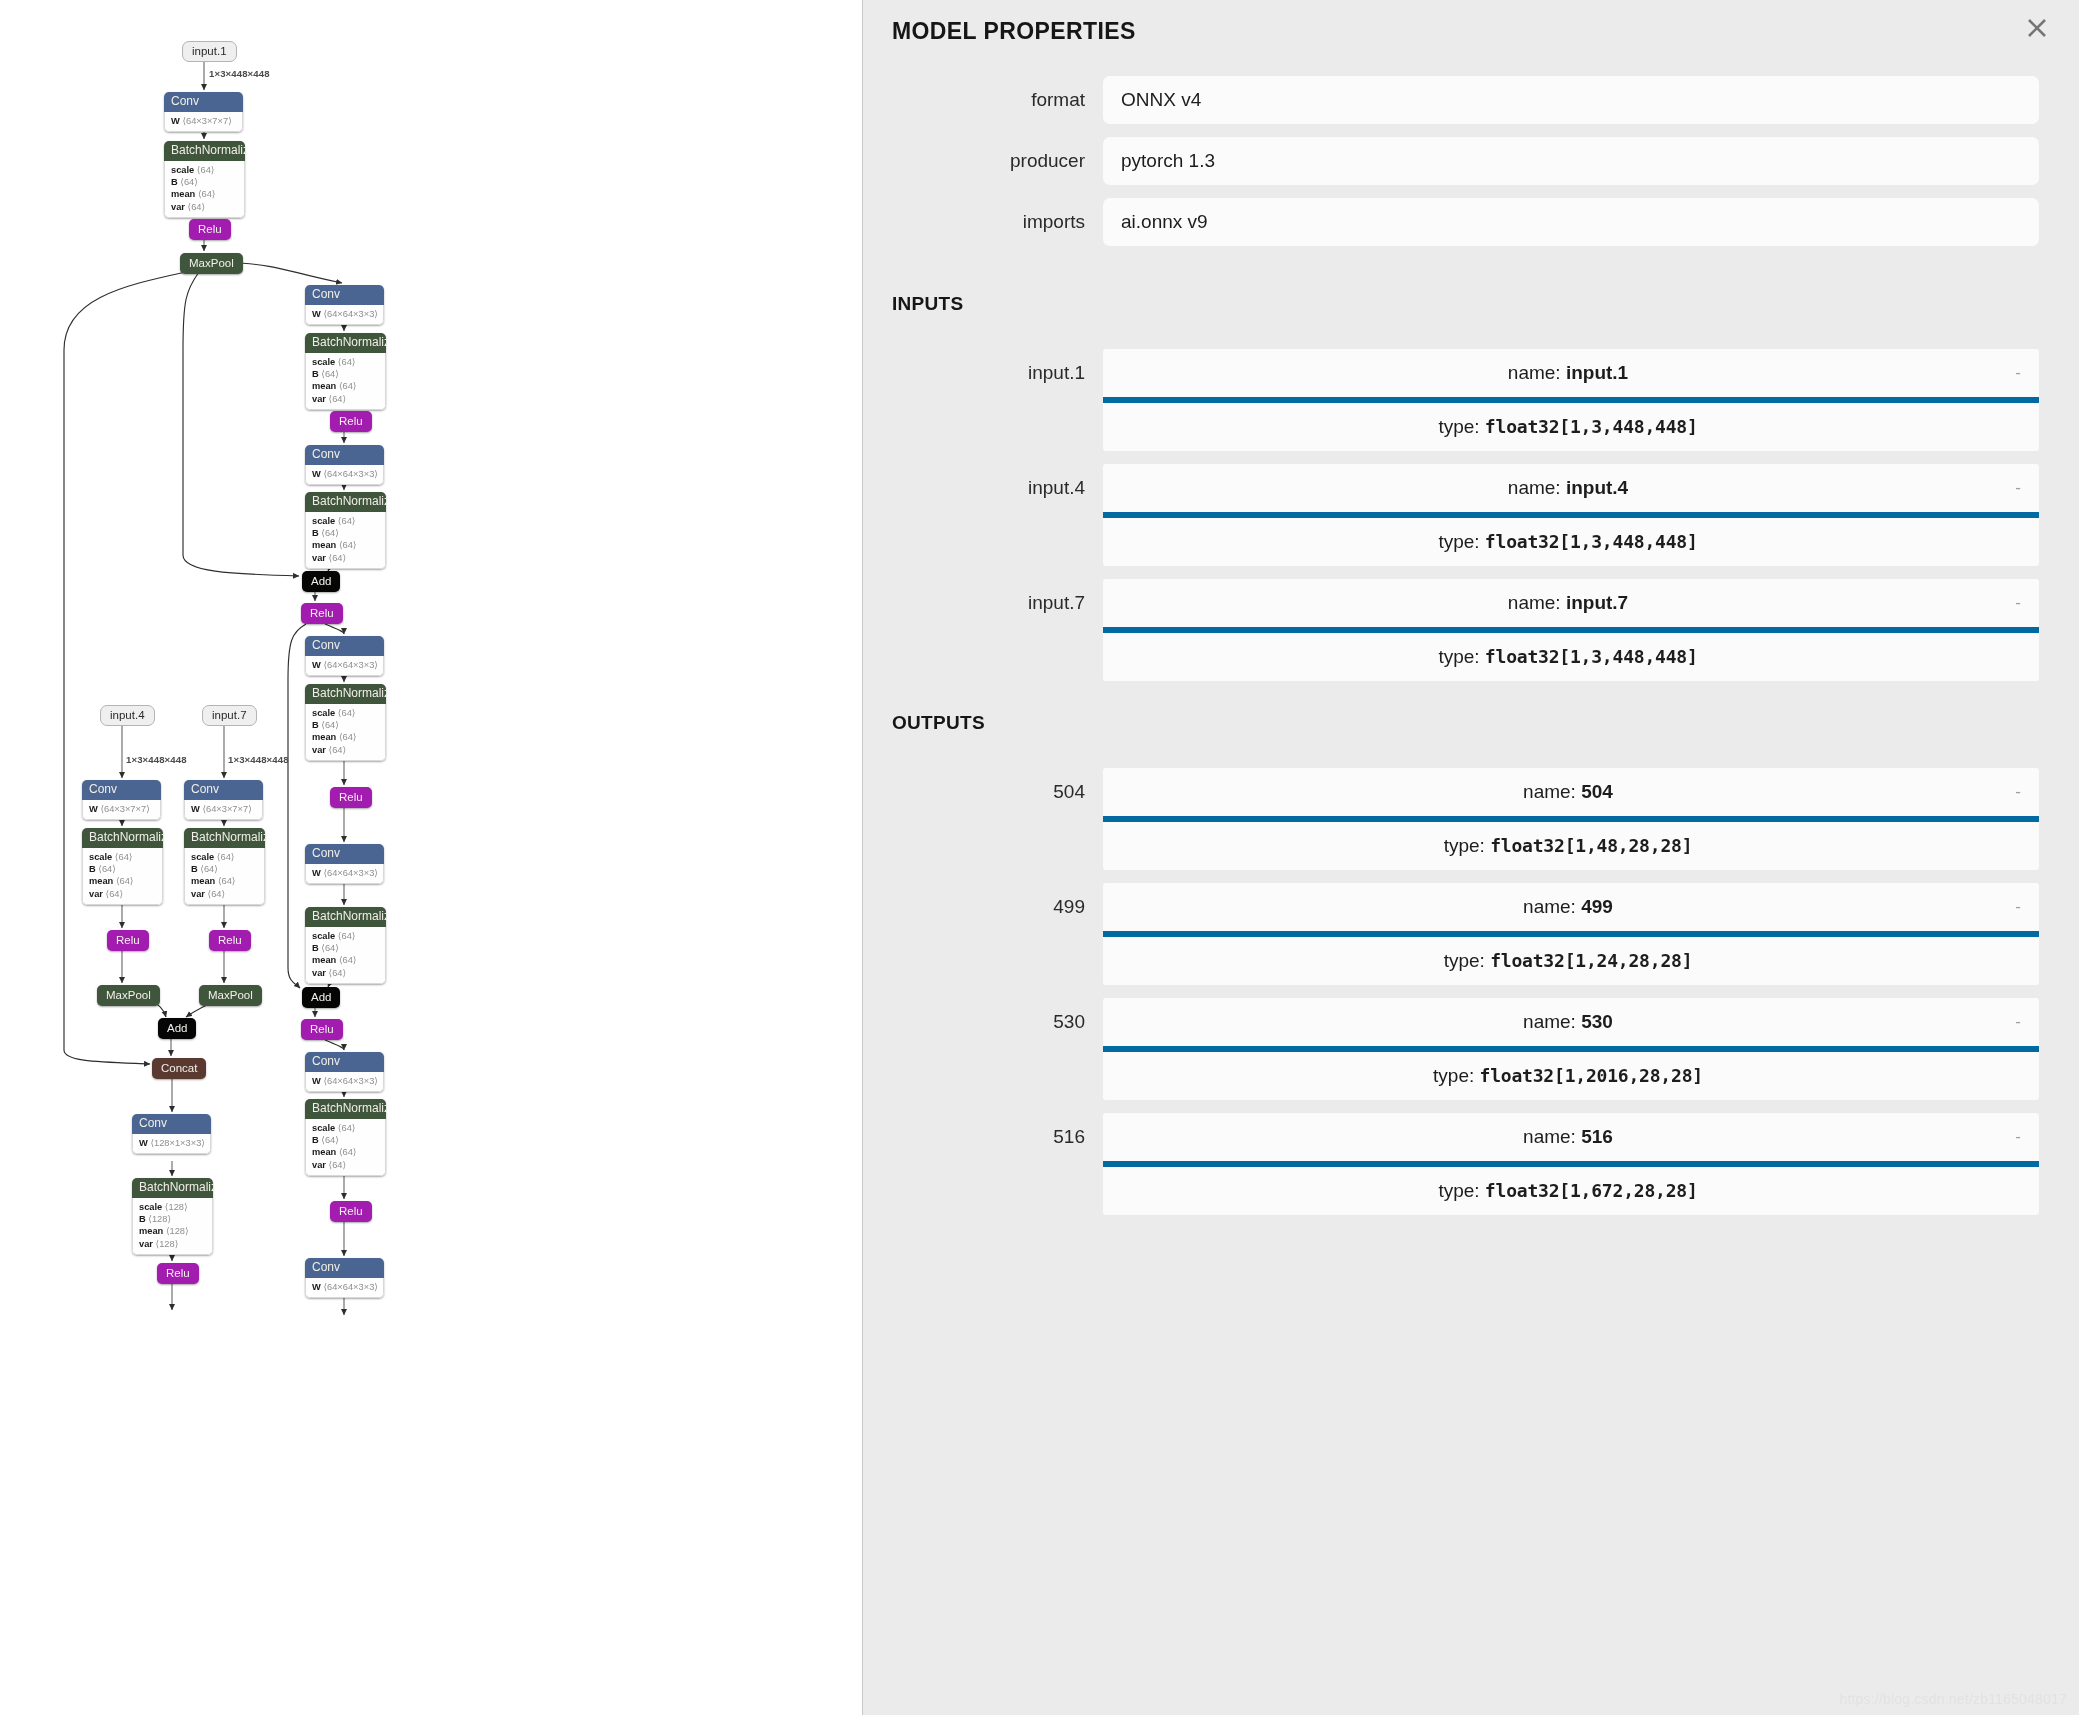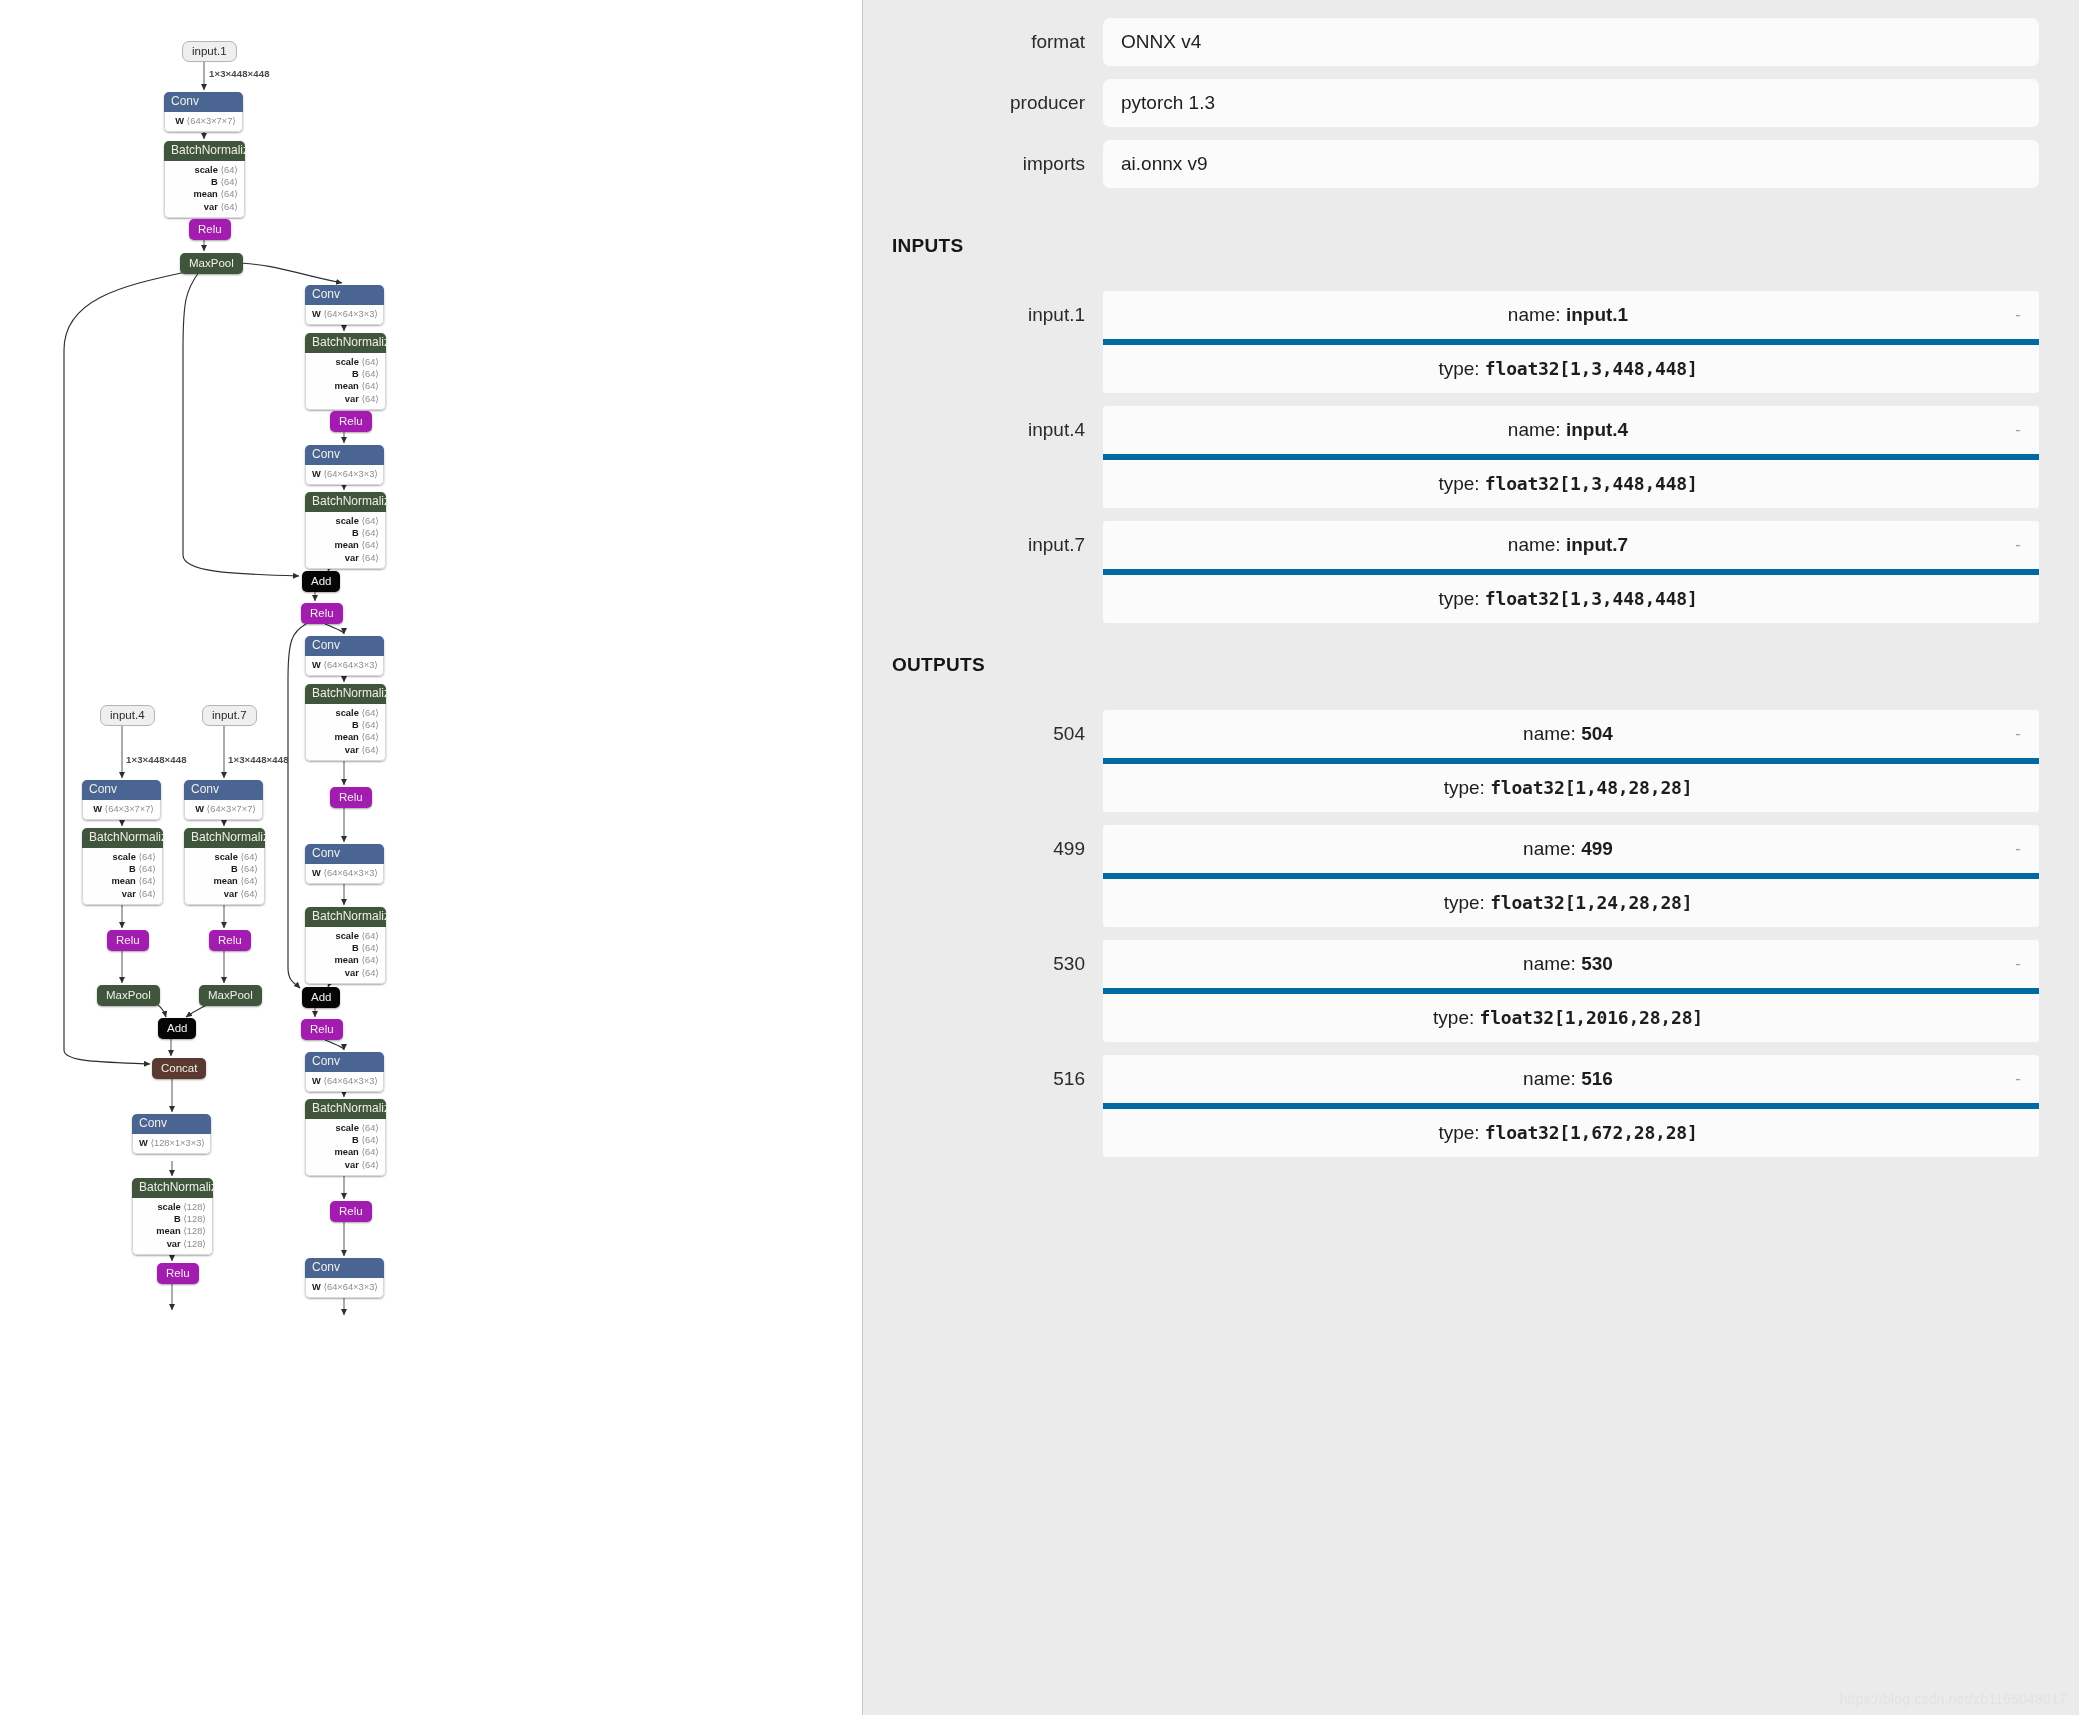--- a/index.html
+++ b/index.html
@@ -39,21 +39,20 @@
     border: 1px solid #d8d8d8;
     border-top: none;
     border-radius: 0 0 5px 5px;
     padding: 3px 6px 4px 6px;
   }
   .attr {
     font-size: 9.3px;
     line-height: 1.33;
     white-space: nowrap;
     color: #2b3a55;
-    text-align: right;
   }
   .attr b { font-weight: bold; color: #1a1a1a; font-size: 9.3px; }
   .attr .dim { color: #8e8e8e; }
 
   .hdr-conv  { background: #4a6592; }
   .hdr-bn    { background: #3f553c; }
   .pill {
     border-radius: 5px;
     color: #f3f0ea;
     font-size: 11.5px;
@@ -472,20 +471,28 @@
           </div>
         </div>
         <div class="node" style="left: 157px; top: 1263px;">
           <div class="pill pill-relu">Relu</div>
         </div>
       </div>
   </div>
 
   <div id="props-panel">
 
+    <div id="panel-head">
+      <div id="panel-title">MODEL PROPERTIES</div>
+      <div id="close-btn">
+        <svg width="30" height="30" viewBox="0 0 30 30">
+          <path d="M7,7 L23,23 M23,7 L7,23" stroke="#757575" stroke-width="2.6" fill="none"></path>
+        </svg>
+      </div>
+    </div>
 
     <div class="spacer-sm"></div>
 
     <div class="row">
       <div class="row-label">format</div>
       <div class="simple-card">ONNX v4</div>
     </div>
     <div class="row">
       <div class="row-label">producer</div>
       <div class="simple-card">pytorch 1.3</div>

